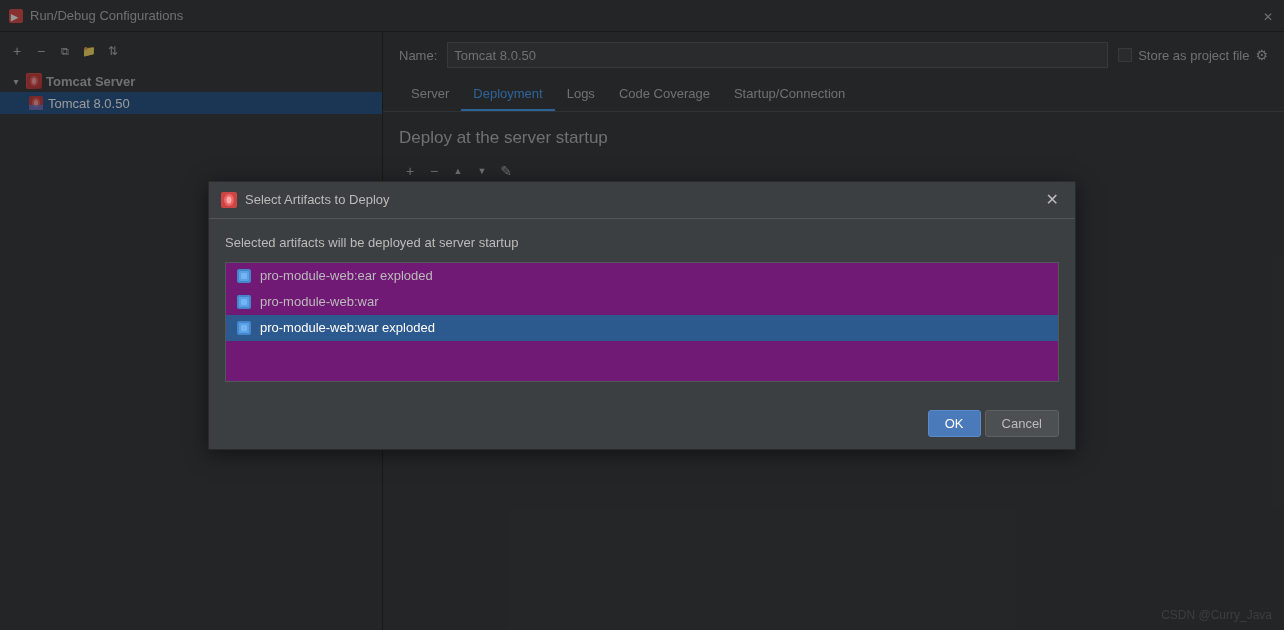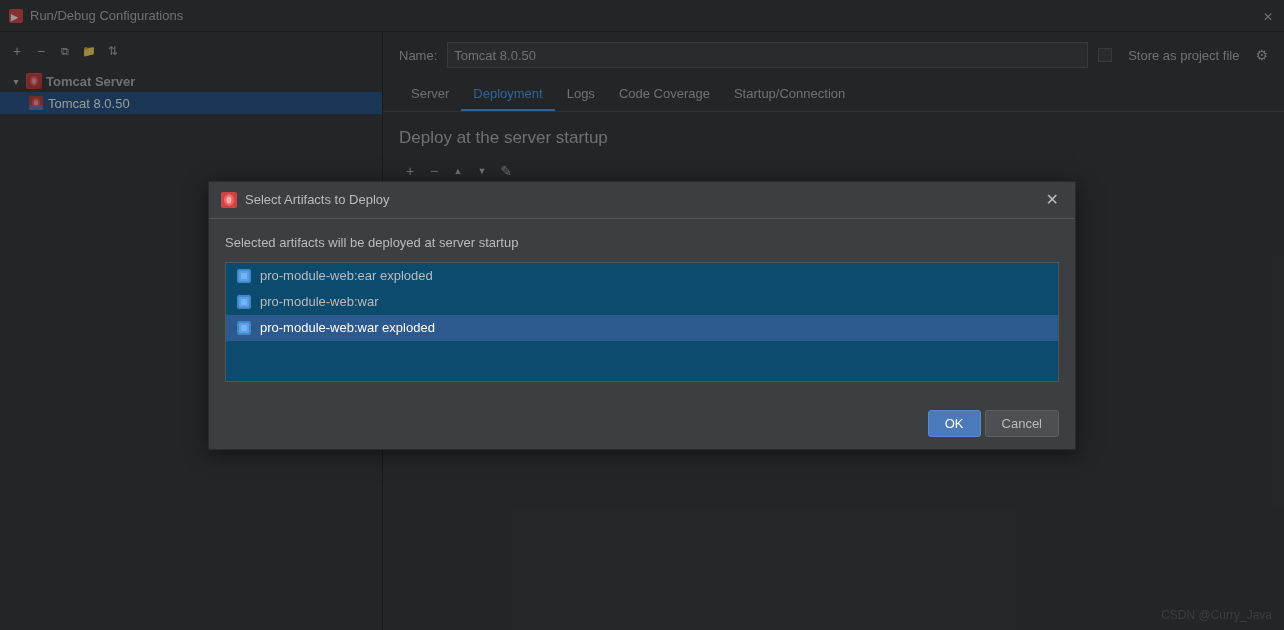--- a/index.html
+++ b/index.html
@@ -175,21 +175,21 @@
       border: 1px solid #5e6061;
       color: #bbbbbb;
       font-size: 13px;
       padding: 2px 6px;
       outline: none;
     }
 
     .store-project-file {
       display: flex;
       align-items: center;
-      gap: 16px;
+      gap: 6px;
       color: #bbbbbb;
       font-size: 13px;
       white-space: nowrap;
     }
 
     .store-checkbox {
       width: 14px;
       height: 14px;
       border: 1px solid #5e6061;
       background: #45494a;
@@ -314,21 +314,21 @@
       padding: 16px;
     }
 
     .dialog-description {
       font-size: 13px;
       color: #bbbbbb;
       margin-bottom: 12px;
     }
 
     .artifact-list {
-      background: #0c4a6e;
+      background: #701a75;
       border: 1px solid #515658;
       min-height: 120px;
     }
 
     .artifact-item {
       display: flex;
       align-items: center;
       padding: 5px 10px;
       cursor: pointer;
       color: #bbbbbb;

